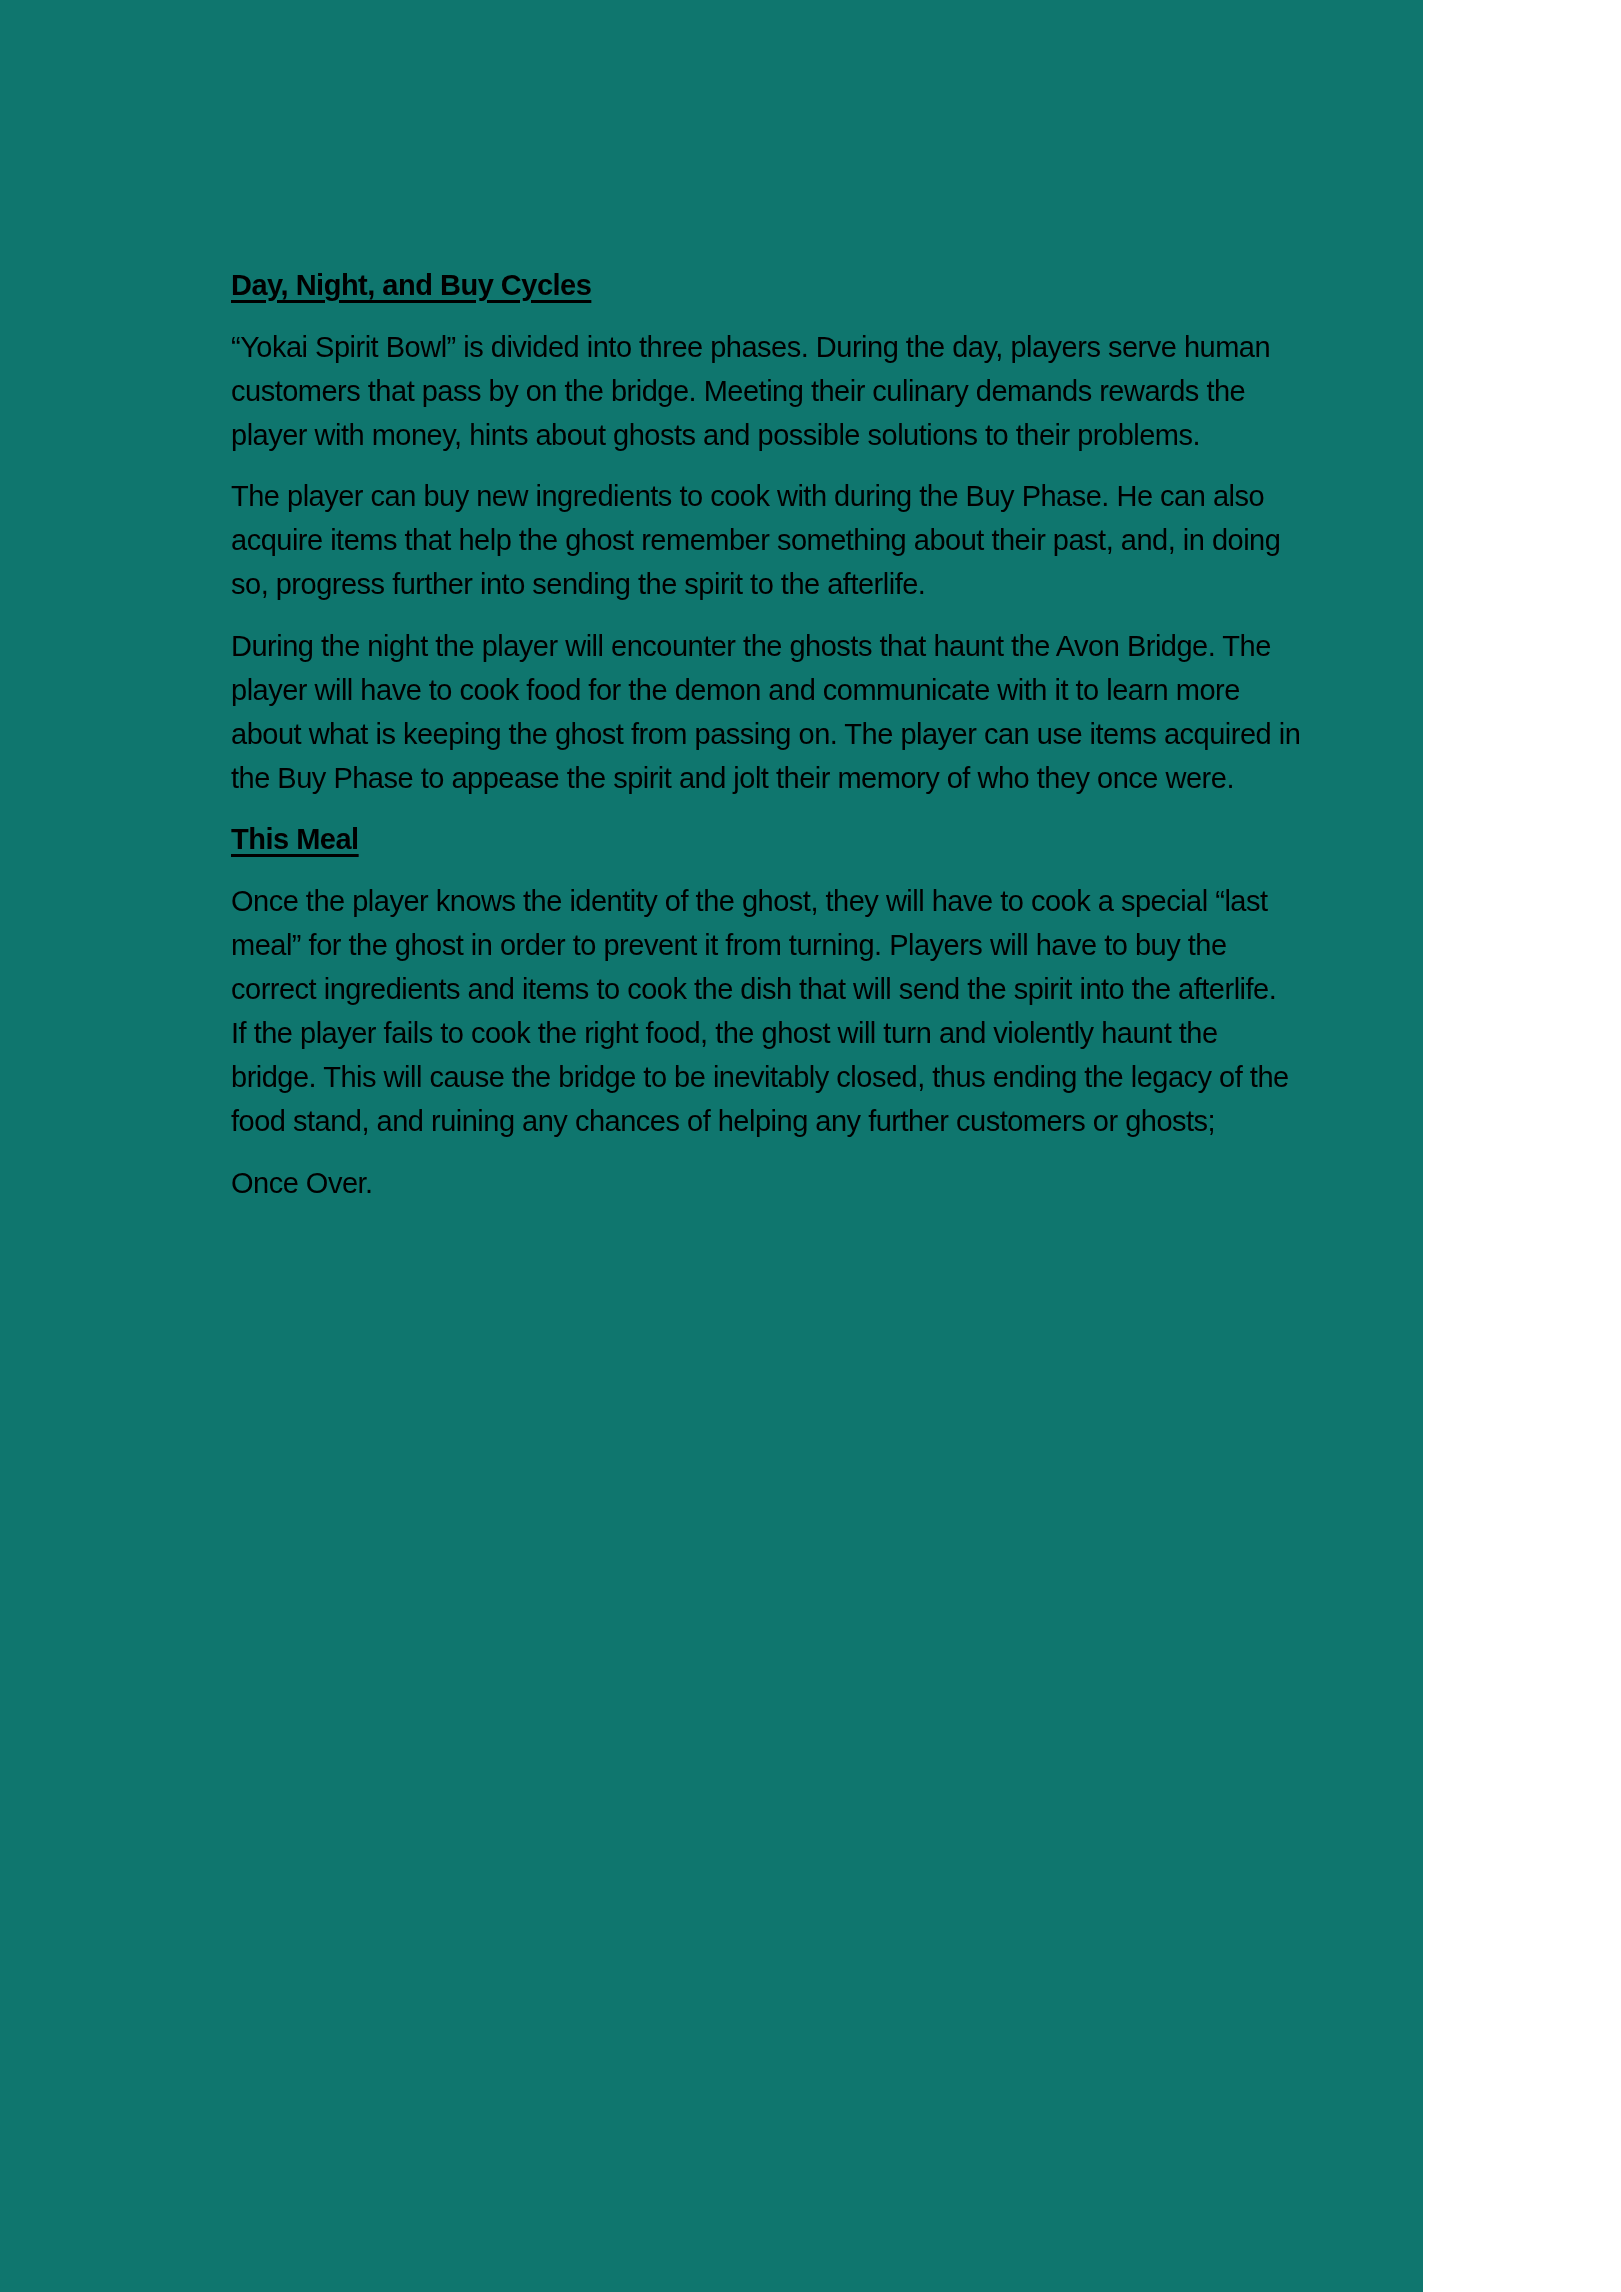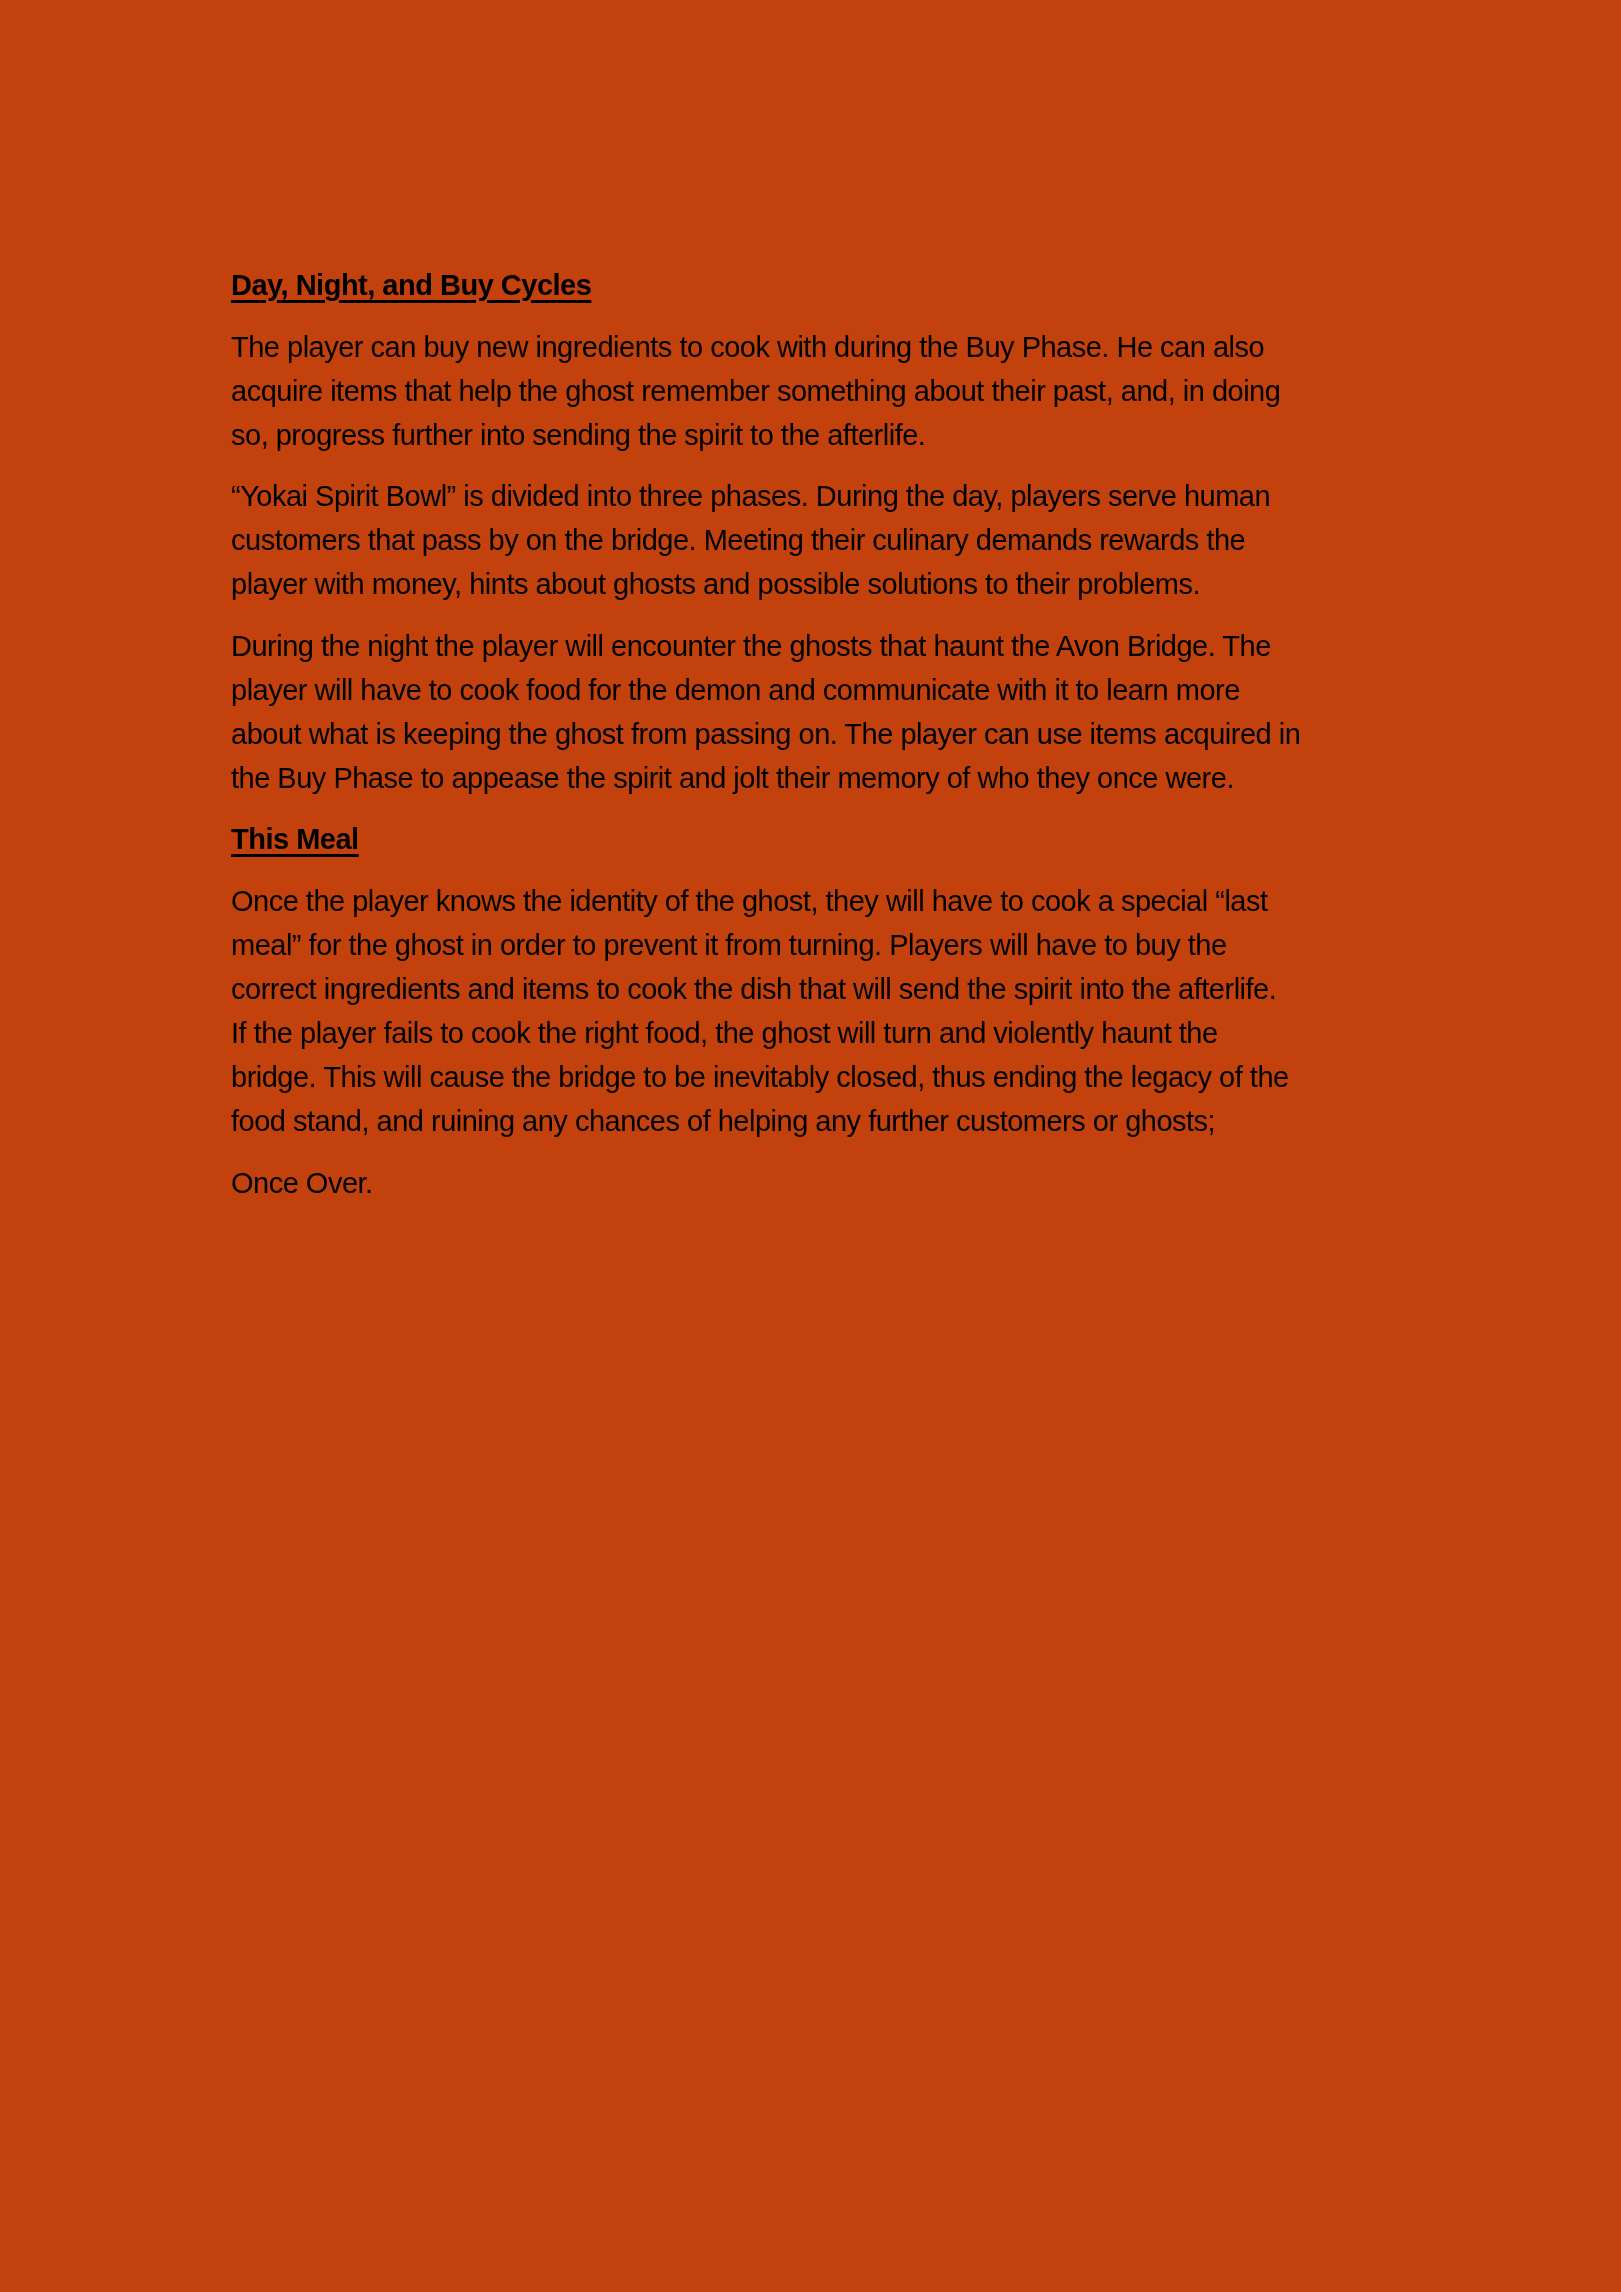--- a/index.html
+++ b/index.html
@@ -2,23 +2,23 @@
 <html><head>
 <meta charset="utf-8">
 <style>
   html, body {
     margin: 0;
     padding: 0;
     background: #ffffff;
   }
   .page {
     position: relative;
-    width: 1621px;
+    width: 1423px;
     height: 2293px;
-    background: #c2410c;
+    background: #0f766e;
     overflow: hidden;
     font-family: "Liberation Sans", sans-serif;
     color: #000000;
   }
   .content {
     position: absolute;
     left: 231px;
     top: 263px;
     width: 1215px;
   }
@@ -42,27 +42,27 @@
   }
 </style>
 </head>
 <body>
 
 <div class="page">
   <div class="content">
 
     <h2>Day, Night, and Buy Cycles</h2>
 
+    <p>“Yokai Spirit Bowl” is divided into three phases. During the day, players serve human
+customers that pass by on the bridge. Meeting their culinary demands rewards the
+player with money, hints about ghosts and possible solutions to their problems.</p>
+
     <p>The player can buy new ingredients to cook with during the Buy Phase. He can also
 acquire items that help the ghost remember something about their past, and, in doing
 so, progress further into sending the spirit to the afterlife.</p>
-
-    <p>“Yokai Spirit Bowl” is divided into three phases. During the day, players serve human
-customers that pass by on the bridge. Meeting their culinary demands rewards the
-player with money, hints about ghosts and possible solutions to their problems.</p>
 
     <p>During the night the player will encounter the ghosts that haunt the Avon Bridge. The
 player will have to cook food for the demon and communicate with it to learn more
 about what is keeping the ghost from passing on. The player can use items acquired in
 the Buy Phase to appease the spirit and jolt their memory of who they once were.</p>
 
     <h2>This Meal</h2>
 
     <p>Once the player knows the identity of the ghost, they will have to cook a special “last
 meal” for the ghost in order to prevent it from turning. Players will have to buy the

